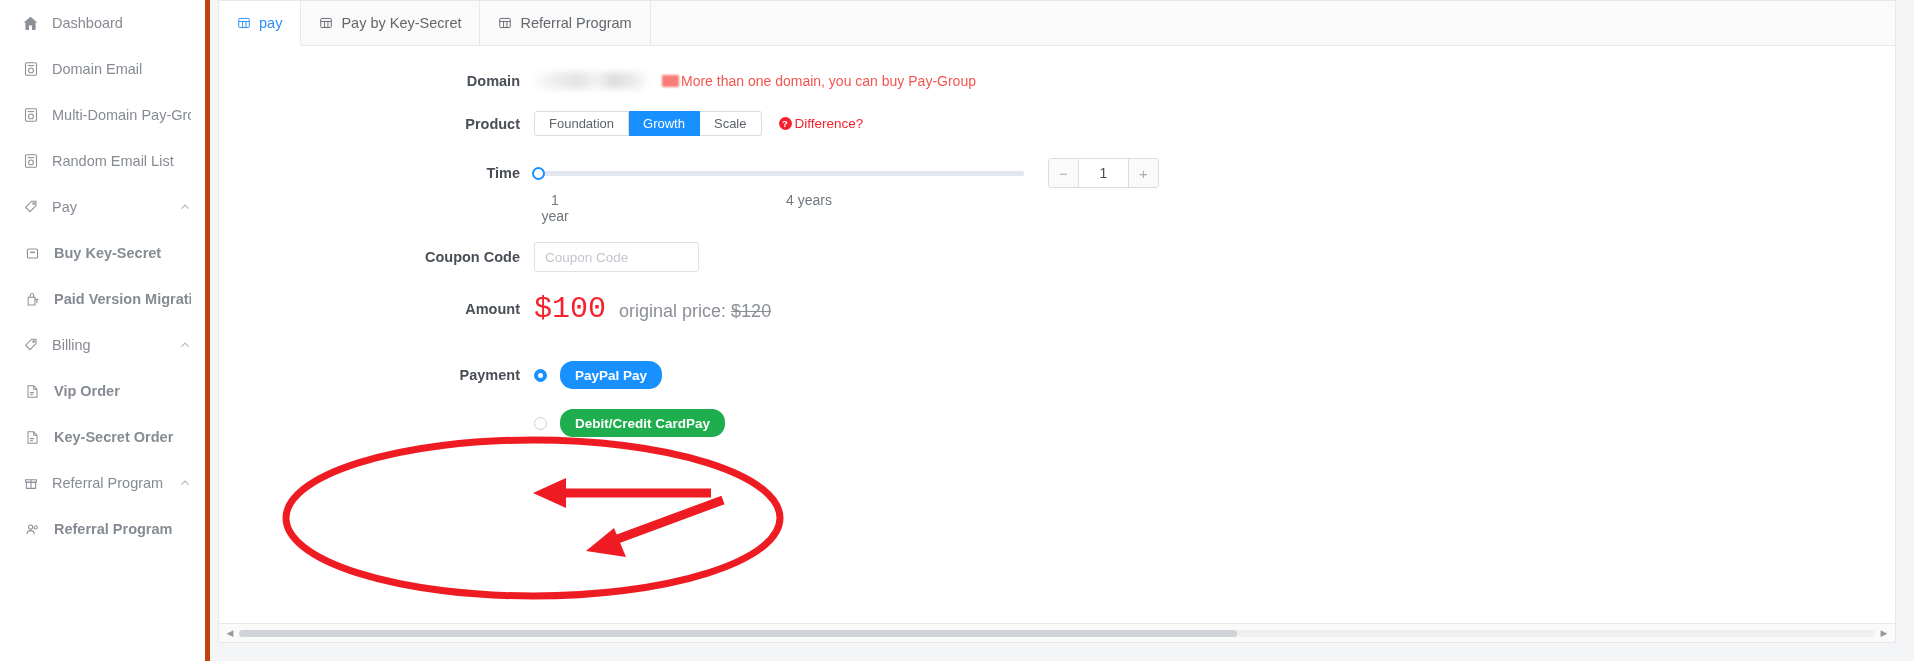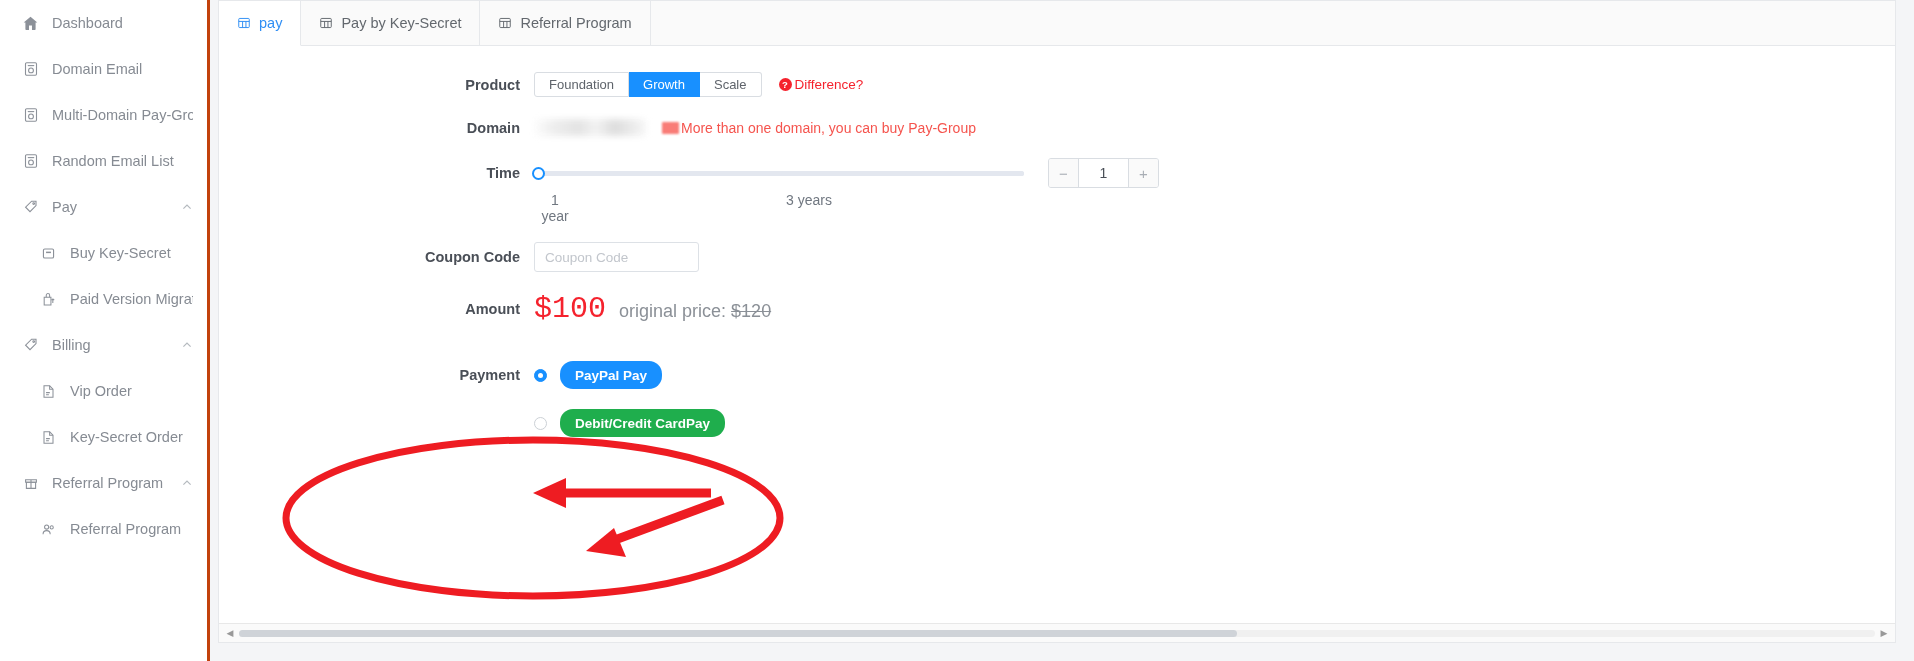--- a/index.html
+++ b/index.html
@@ -6,30 +6,30 @@
   html, body {
     width: 1914px; height: 661px;
     font-family: "Liberation Sans", sans-serif;
     background: #ffffff; overflow: hidden;
   }
   .app { display: flex; width: 1914px; height: 661px; position: relative; }
 
   
   .sidebar {
     width: 210px; height: 661px; background: #ffffff;
-    border-right: 3px solid #c2410c;
+    border-right: 5px solid #c2410c;
     position: relative; overflow: hidden; flex: 0 0 210px;
   }
   .nav-item {
     display: flex; align-items: center;
     height: 46px; padding-left: 22px; padding-right: 14px;
     color: #868b93; font-size: 14.5px; white-space: nowrap;
     cursor: pointer; position: relative;
   }
-  .nav-item.sub { padding-left: 40px; }
+  .nav-item.sub { padding-left: 24px; font-weight: bold; }
   .nav-ico {
     width: 17px; height: 17px; margin-right: 13px;
     flex: 0 0 17px; display: flex; align-items: center; justify-content: center;
     color: #8c9199;
   }
   .nav-ico svg { display: block; }
   .nav-label { flex: 1 1 auto; overflow: hidden; }
   .nav-caret { width: 12px; height: 12px; margin-left: 6px; flex: 0 0 12px; color: #b5babf; }
   .nav-caret svg { display: block; }
 
@@ -351,41 +351,41 @@
                 <path d="M2 6.2h12M6.4 6.2v7M10.2 6.2v7"></path>
               </svg>
           </span>
           <span>Referral Program</span>
         </div>
       </div>
 
       <div class="form">
 
         <div class="row">
+          <div class="lbl">Domain</div>
+          <div class="ctl">
+            <div class="blur-val"></div>
+            <span class="hint-red">
+              <span class="hint-flag"></span>
+              <span>More than one domain, you can buy Pay-Group</span>
+            </span>
+          </div>
+        </div>
+
+        <div class="row">
           <div class="lbl">Product</div>
           <div class="ctl">
             <div class="seg">
               <div class="seg-btn">Foundation</div>
               <div class="seg-btn on">Growth</div>
               <div class="seg-btn">Scale</div>
             </div>
             <span class="diff-link">
               <span class="q-badge">?</span>
               <span>Difference?</span>
-            </span>
-          </div>
-        </div>
-
-        <div class="row">
-          <div class="lbl">Domain</div>
-          <div class="ctl">
-            <div class="blur-val"></div>
-            <span class="hint-red">
-              <span class="hint-flag"></span>
-              <span>More than one domain, you can buy Pay-Group</span>
             </span>
           </div>
         </div>
 
 
         <div class="row" style="margin-bottom:4px;">
           <div class="lbl">Time</div>
           <div class="ctl">
             <div class="slider-wrap">
               <div class="slider-rail">
@@ -399,21 +399,21 @@
             <div class="stepper">
               <div class="step-btn minus">−</div>
               <div class="step-val">1</div>
               <div class="step-btn plus">+</div>
             </div>
           </div>
         </div>
 
         <div class="slider-marks">
           <span class="mark-1">1 year</span>
-          <span class="mark-2">3 years</span>
+          <span class="mark-2">4 years</span>
         </div>
 
         <div class="row" style="margin-top:18px;">
           <div class="lbl">Coupon Code</div>
           <div class="ctl">
             <input class="coupon-input" type="text" placeholder="Coupon Code" style="">
           </div>
         </div>
 
         <div class="row" style="margin-bottom:37px;">

